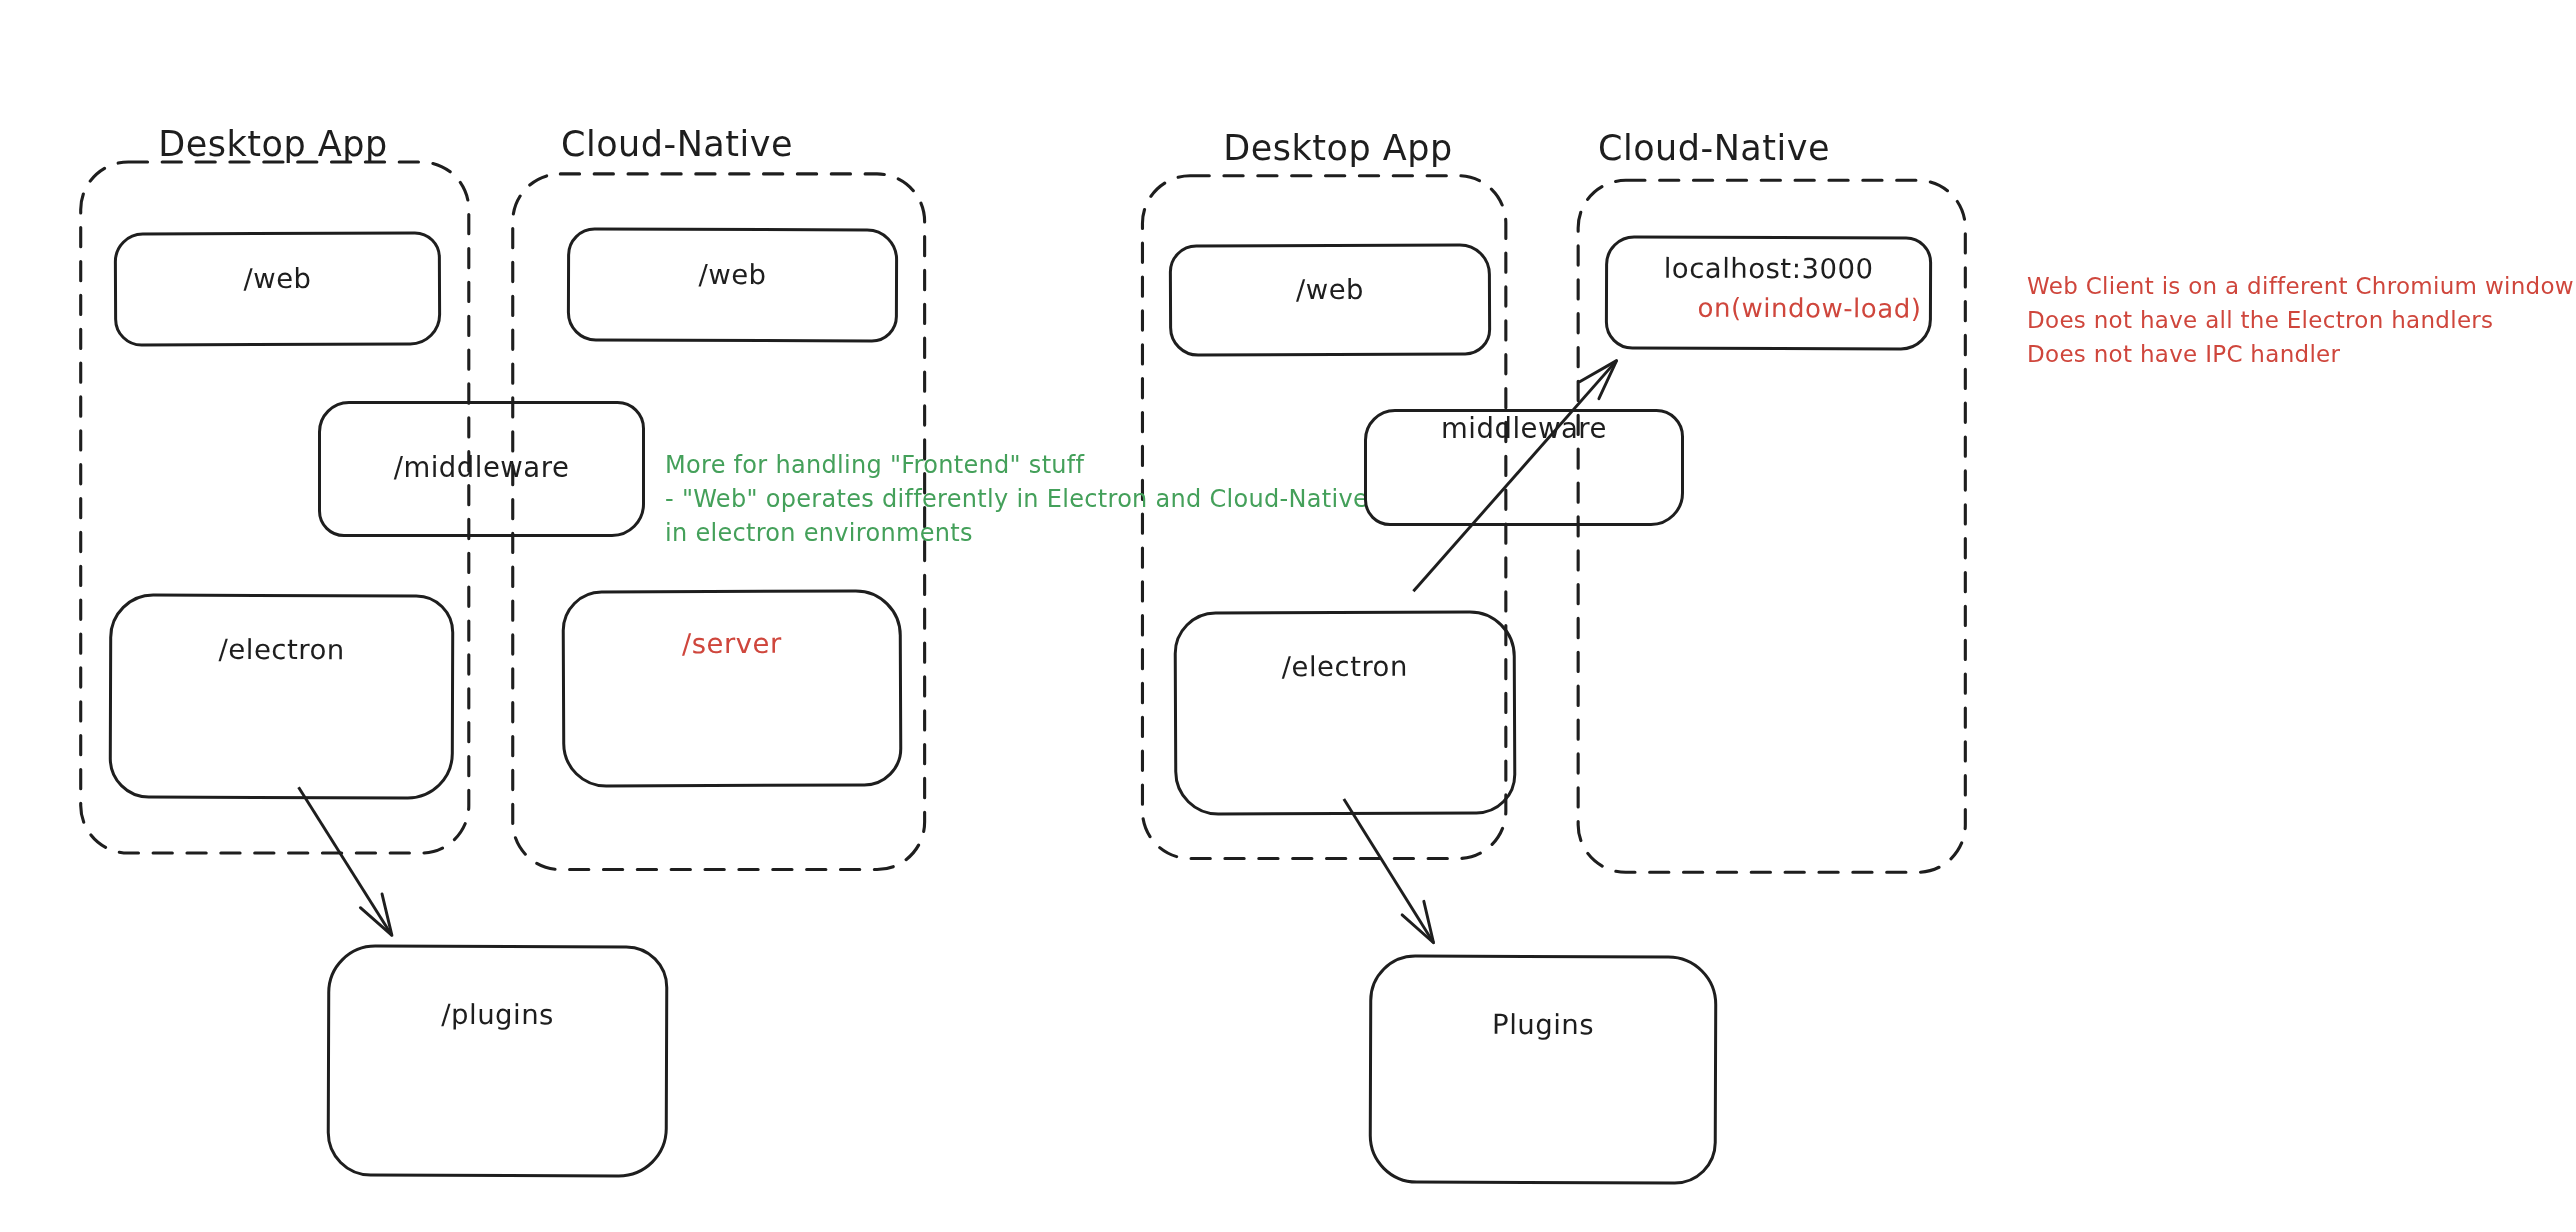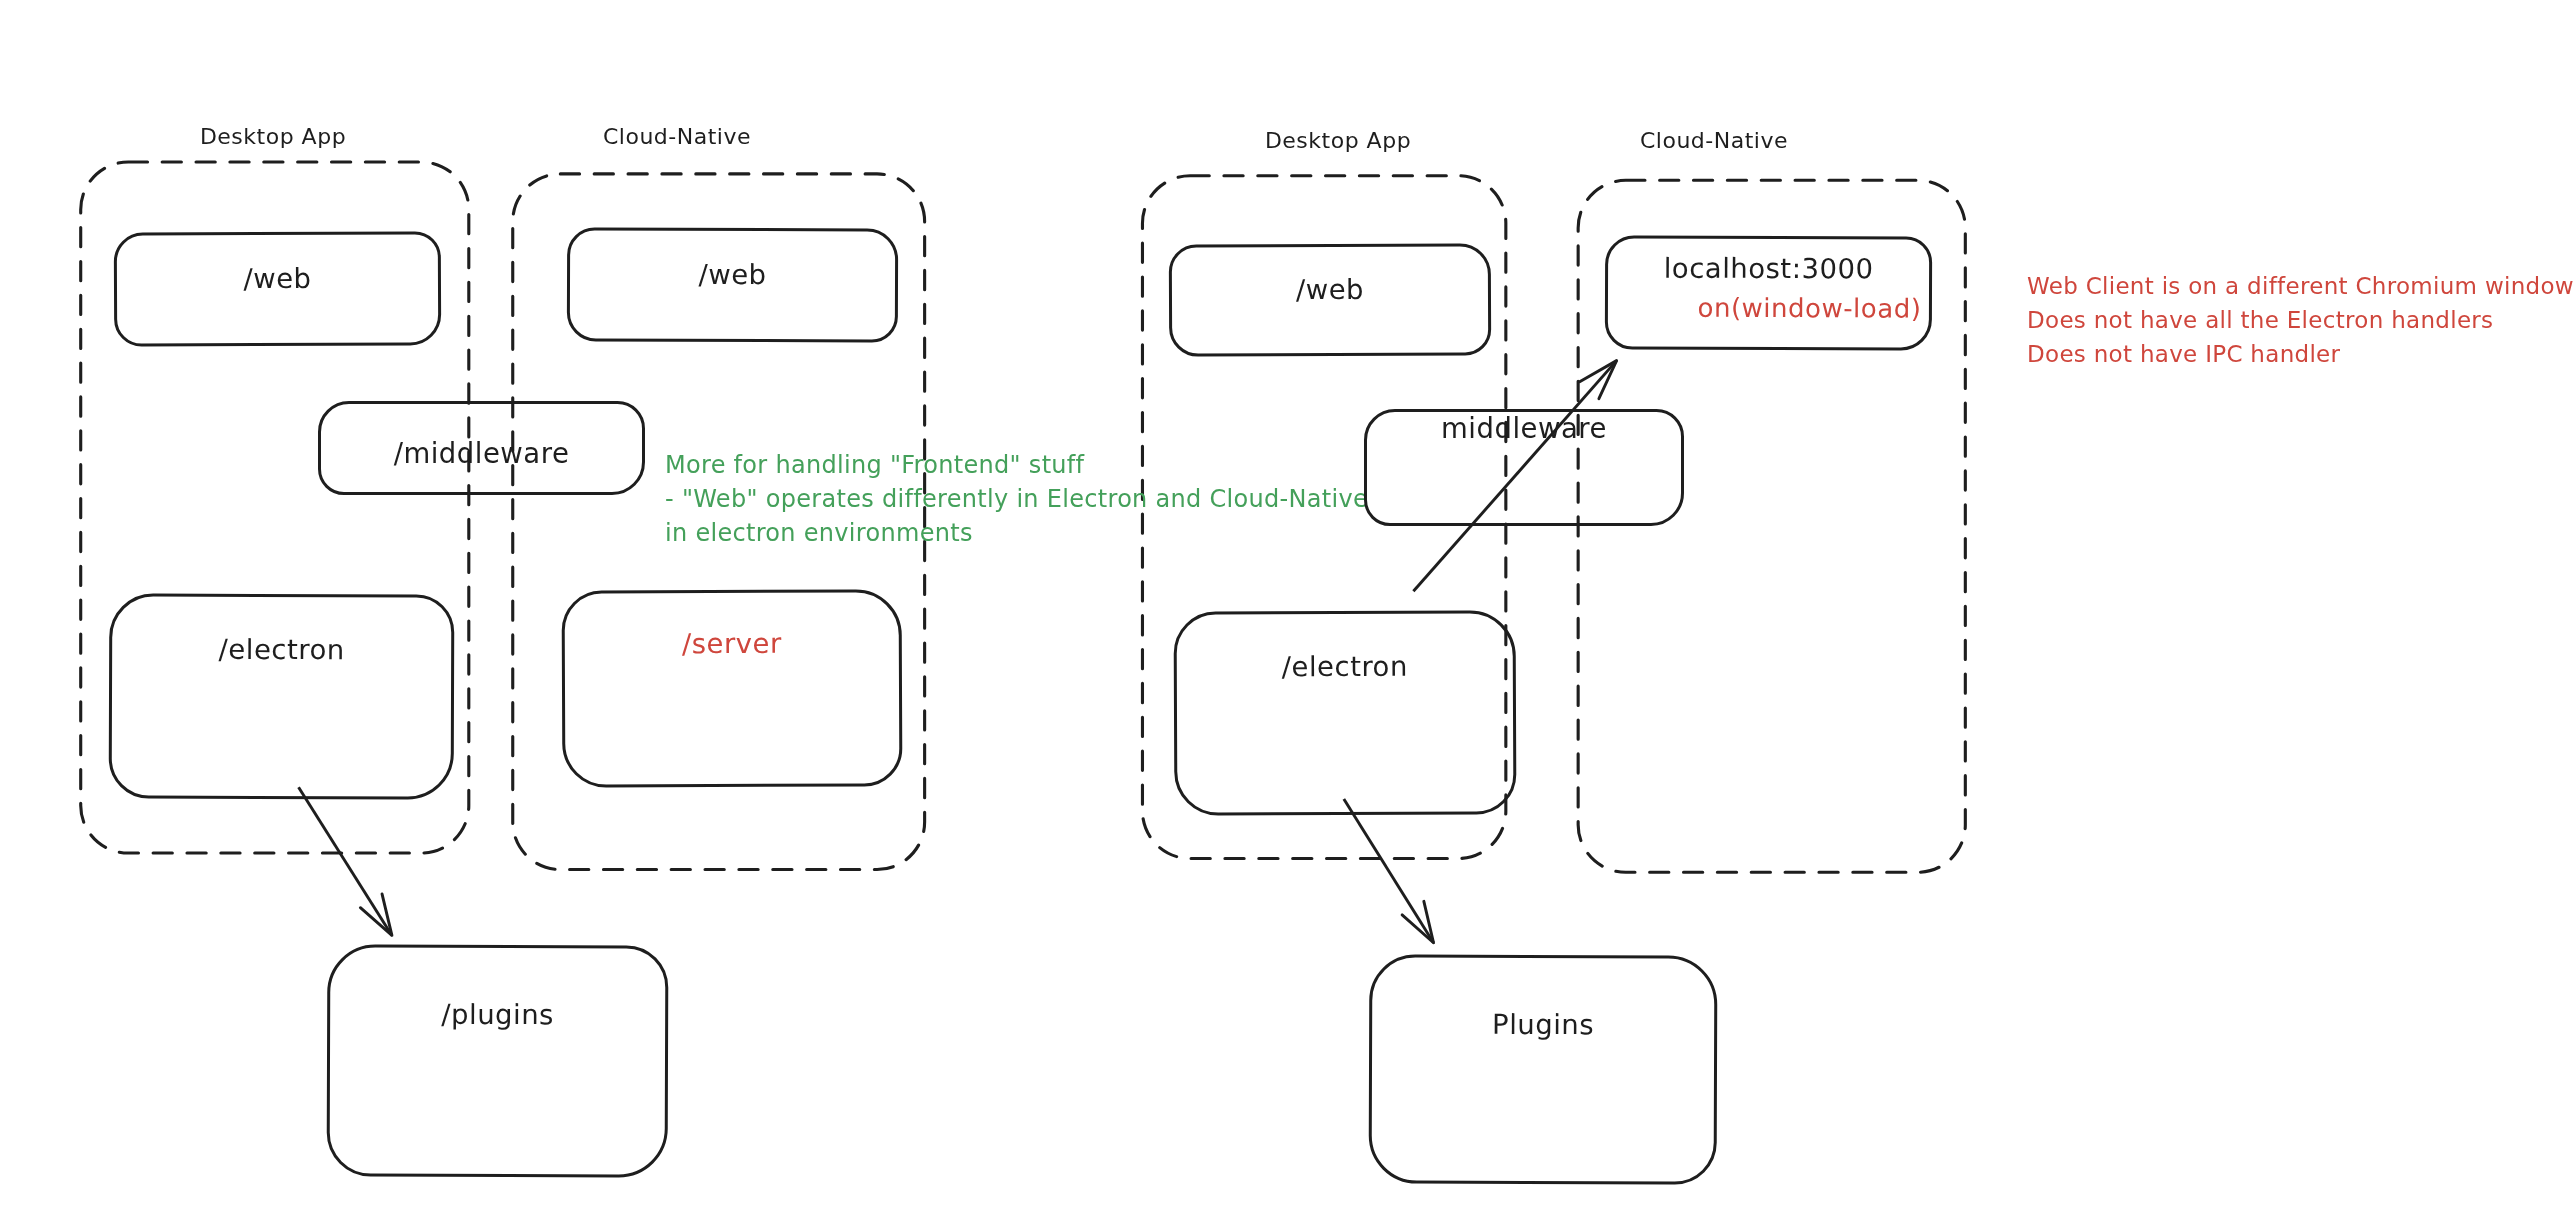--- a/index.html
+++ b/index.html
@@ -14,21 +14,21 @@
   }
   .overlay {
     position: absolute;
     left: 0; top: 0;
     width: 2576px; height: 1232px;
     pointer-events: none;
   }
   .title {
     position: absolute;
     transform: translateX(-50%);
-    font-size: 22px;
+    font-size: 35px;
     letter-spacing: 0.5px;
     white-space: nowrap;
     color: #1e1e1e;
   }
   .node {
     position: absolute;
     box-sizing: border-box;
     background: transparent;
     border: 3.2px solid #1e1e1e;
     text-align: center;
@@ -85,21 +85,21 @@
   <div class="title" style="left:677px; top:124px;">Cloud-Native</div>
 
   <div class="node w1" style="left:114px; top:232px; width:327px; height:114px; border-radius:29px 26px 31px 27.5px; padding-top:26.5px;">
     <span class="node-label">/web</span>
   </div>
 
   <div class="node w2" style="left:567px; top:228px; width:331px; height:114px; border-radius:27.5px 31px 26px 29px; padding-top:26.5px;">
     <span class="node-label">/web</span>
   </div>
 
-  <div class="node" style="left:318px; top:401px; width:327px; height:94px; border-radius:31px 27.5px 33px 26px; padding-top:33px;">
+  <div class="node" style="left:318px; top:401px; width:327px; height:136px; border-radius:31px 27.5px 33px 26px; padding-top:47px;">
     <span class="node-label">/middleware</span>
   </div>
 
   <div class="node w2" style="left:109px; top:594px; width:345px; height:205px; border-radius:44px 38px 46px 40px; padding-top:36px;">
     <span class="node-label">/electron</span>
   </div>
 
   <div class="node w1" style="left:562px; top:590px; width:340px; height:197px; border-radius:40px 46px 38px 44px; padding-top:34px;">
     <span class="node-label red-text">/server</span>
   </div>

